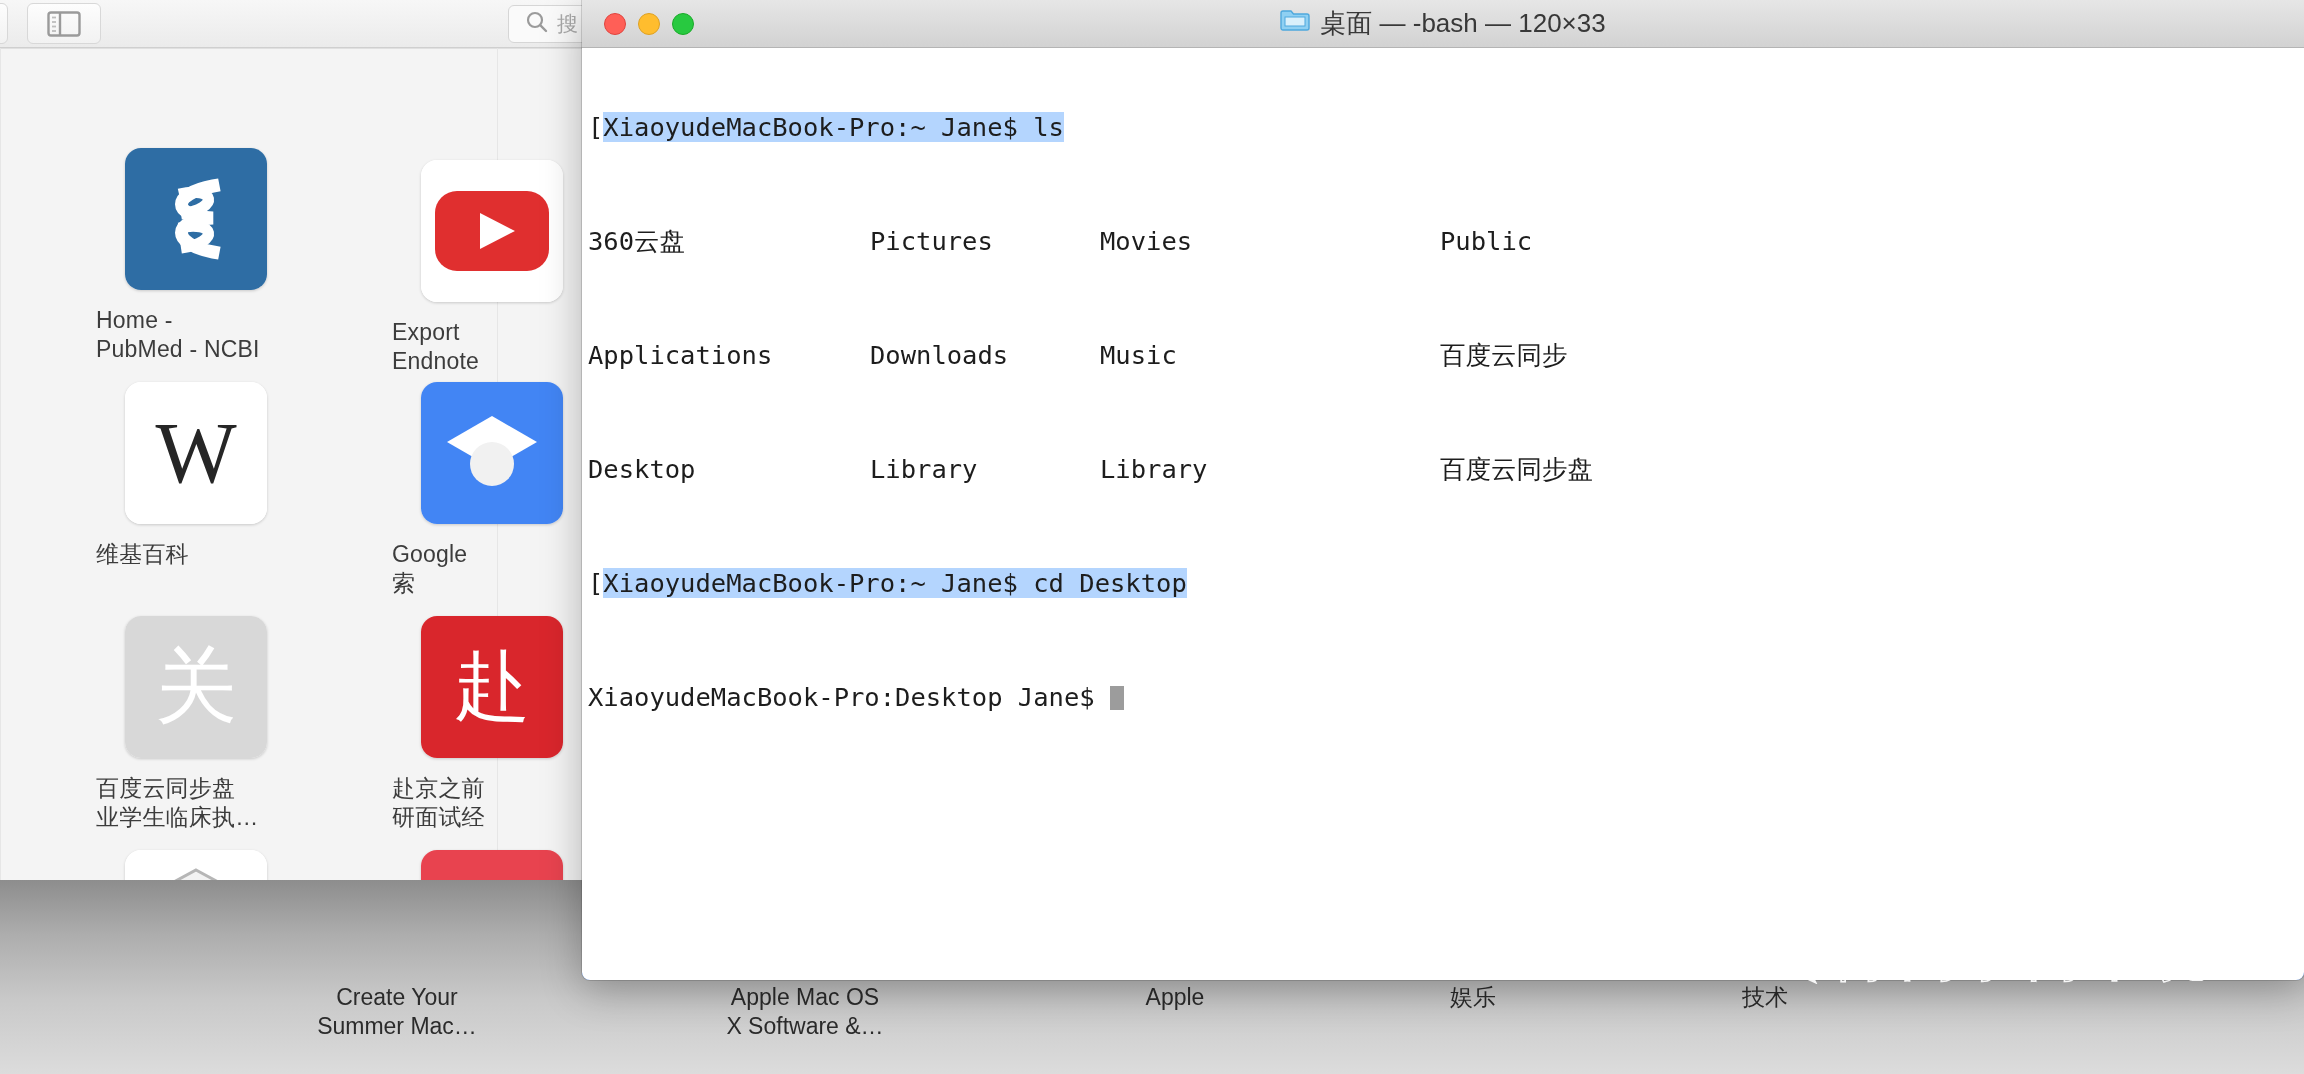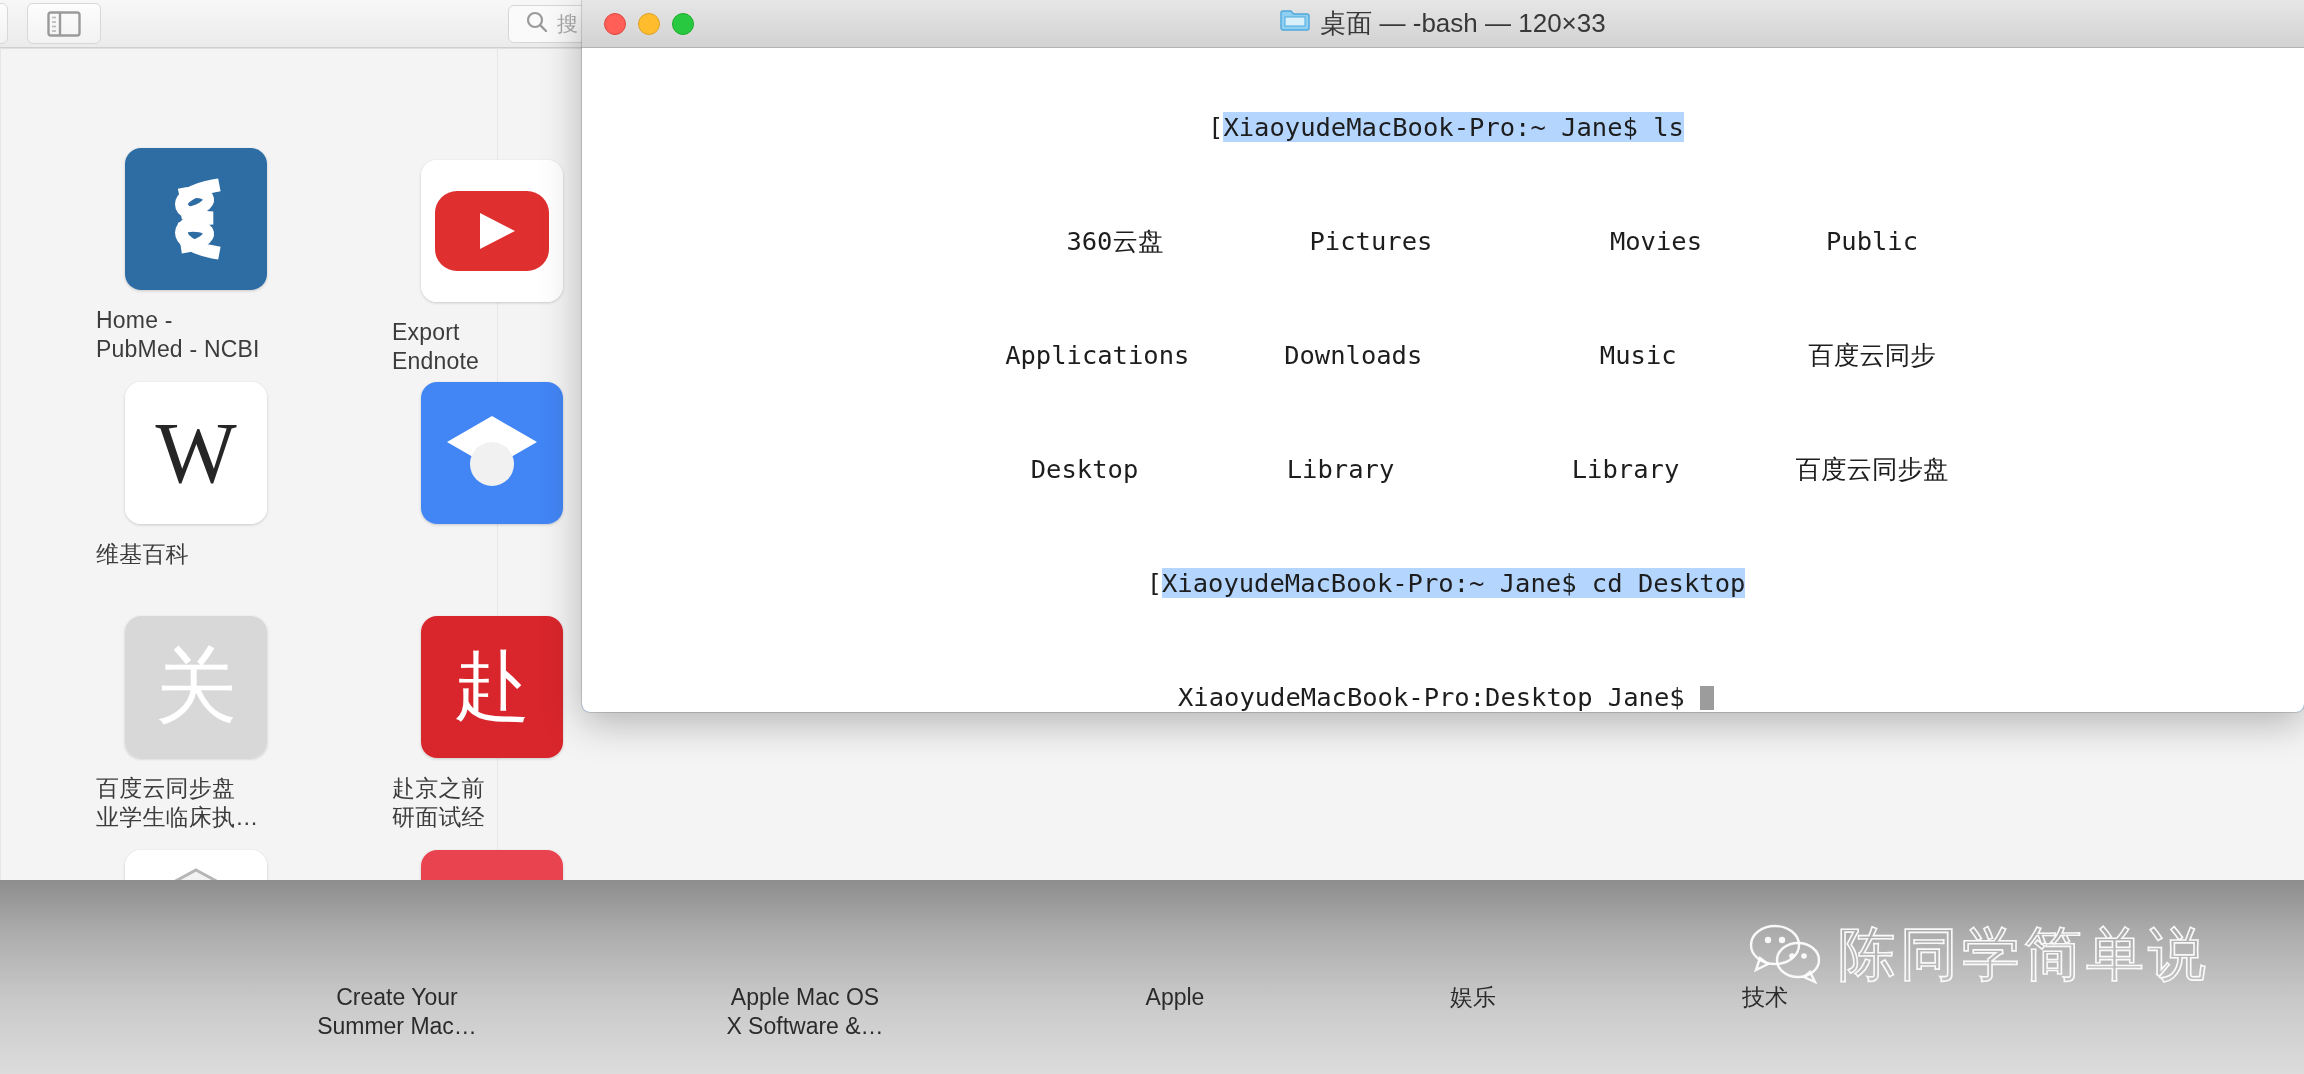--- a/index.html
+++ b/index.html
@@ -109,21 +109,21 @@
   }
   .shelf-tile .scaption {
     margin-top: 18px;
     font-size: 23px; line-height: 29px; color: #2b2b2b;
   }
 
   
   .terminal {
     position: absolute;
     left: 582px; top: 0px;
-    width: 1722px; height: 712px;
+    width: 1722px; height: 980px;
     background: #3b82f6;
     border-radius: 0 0 8px 8px;
     box-shadow: 0 10px 40px rgba(0,0,0,0.28), 0 0 0 1px rgba(0,0,0,0.14);
     overflow: hidden;
   }
   .term-titlebar {
     position: relative;
     height: 48px;
     background: linear-gradient(#e6e6e6, #d2d2d2);
     border-bottom: 1px solid #b4b4b4;
@@ -147,21 +147,21 @@
     background: #fff;
     padding: 8px 0 0 6px;
     height: 932px;
     font-family: "DejaVu Sans Mono", "Liberation Mono", monospace;
     font-size: 25.5px;
     line-height: 28.5px;
     color: #1d1d1d;
     white-space: pre;
     position: relative;
   }
-  .term-line { display: block; height: 28.5px; text-align: center; }
+  .term-line { display: block; height: 28.5px; }
   .sel { background: #b4d5fe; }
   .cursor {
     display: inline-block;
     width: 14px; height: 24px;
     background: #9c9c9c;
     vertical-align: -4px;
   }
   .term-scroll {
     position: absolute; right: 2px; top: 50px; width: 10px; height: 926px;
   }
@@ -272,20 +272,21 @@
 
     <div class="tile" style="left:392px; top:382px;">
       <div class="thumb">
         <div class="art-google">
           <svg width="110" height="110" viewBox="0 0 110 110">
             <polygon points="55,18 100,44 55,70 10,44" fill="#ffffff"></polygon>
             <circle cx="55" cy="66" r="22" fill="#f1f1f1"></circle>
           </svg>
         </div>
       </div>
+      <div class="caption"><span>Google</span><br><span>索</span></div>
     </div>
 
     <div class="tile" style="left:392px; top:616px;">
       <div class="thumb">
         <div class="art-red">赴</div>
       </div>
       <div class="caption"><span>赴京之前</span><br><span>研面试经</span></div>
     </div>
 
     <div class="tile" style="left:392px; top:850px;">

